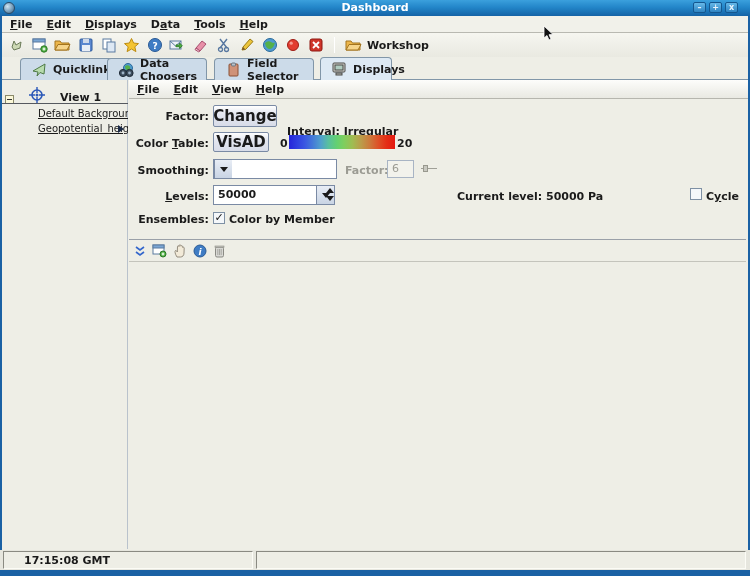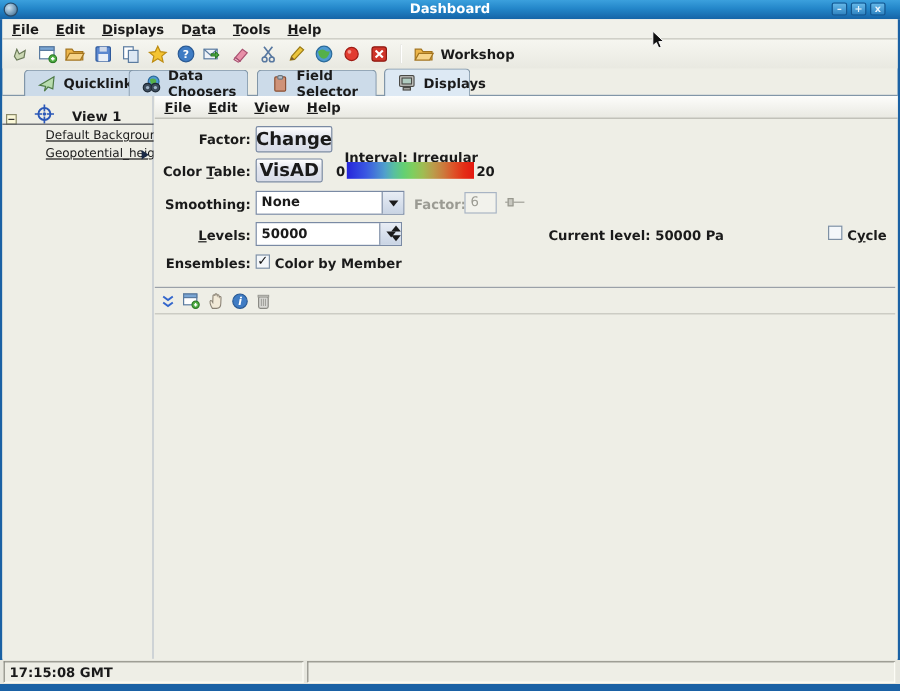--- a/index.html
+++ b/index.html
@@ -82,21 +82,21 @@
   .mini-icon { width:15px; height:15px; display:inline-flex; align-items:center; justify-content:center; }
 
   
   .slider-glyph { position:absolute; width:16px; height:9px; }
   .slider-glyph .track { position:absolute; left:0; top:4px; width:16px; height:1px; background:#a0a098; }
   .slider-glyph .thumb { position:absolute; left:2px; top:1px; width:5px; height:7px; background:#c8c8c0; border:1px solid #98988e; }
 
   
   #statusbar { position:absolute; left:0; top:550px; width:750px; height:20px; background:#e6e6de; }
   .status-box { position:absolute; top:1px; height:18px; background:#eeeee6;
-    border:1px solid; border-color:#8a8a82 #fcfcf6 #fcfcf6 #8a8a82; padding:2px 8px 0 4px; font-weight:bold; }
+    border:1px solid; border-color:#8a8a82 #fcfcf6 #fcfcf6 #8a8a82; padding:2px 8px 0 20px; font-weight:bold; }
   #bottom-band { position:absolute; left:0; top:570px; width:750px; height:6px; background:#1a61a4; }
 
   svg { display:block; }
 </style>
 </head>
 <body>
 
 <div id="app">
 
   <div class="frame-strip" style="left:0;top:16px;width:2px;height:560px;"></div>
@@ -294,21 +294,20 @@
     <div class="boldtext" style="left:158px;top:21px;margin-top:24px;">Interval: Irregular</div>
 
     <div class="rowlabel" style="left:0;top:57px;"><span>Color </span><span class="mn">T</span><span>able:</span></div>
     <div class="jbutton" style="left:84px;top:52px;width:56px;height:20px;">VisAD</div>
     <div class="boldtext" style="left:151px;top:57px;">0</div>
     <div style="position:absolute;left:160px;top:55px;width:106px;height:14px;background:linear-gradient(90deg,#2525da 0%,#3040e0 8%,#3a58e2 15%,#4478d8 22%,#50a0cc 30%,#58bfa0 37%,#64d072 45%,#7fce5e 52%,#a0bc52 60%,#bb9c4a 68%,#cc7a3c 76%,#dd5228 84%,#e42e16 92%,#e41810 100%);"></div>
     <div class="boldtext" style="left:268px;top:57px;text-align:right;">20</div>
 
     <div class="rowlabel" style="left:0;top:84px;">Smoothing:</div>
     <div class="combo" style="left:84px;top:79px;width:124px;">
-      <span class="val">None</span>
       <span class="btn">
           <span class="tri-down"></span>
         </span>
     </div>
     <div class="boldtext disabled" style="left:216px;top:84px;">Factor:</div>
     <div class="dis-field" style="left:258px;top:80px;width:27px;height:18px;">6</div>
     <div class="slider-glyph" style="left:292px;top:84px;">
         <span class="track"></span>
         <span class="thumb"></span>
       </div>

